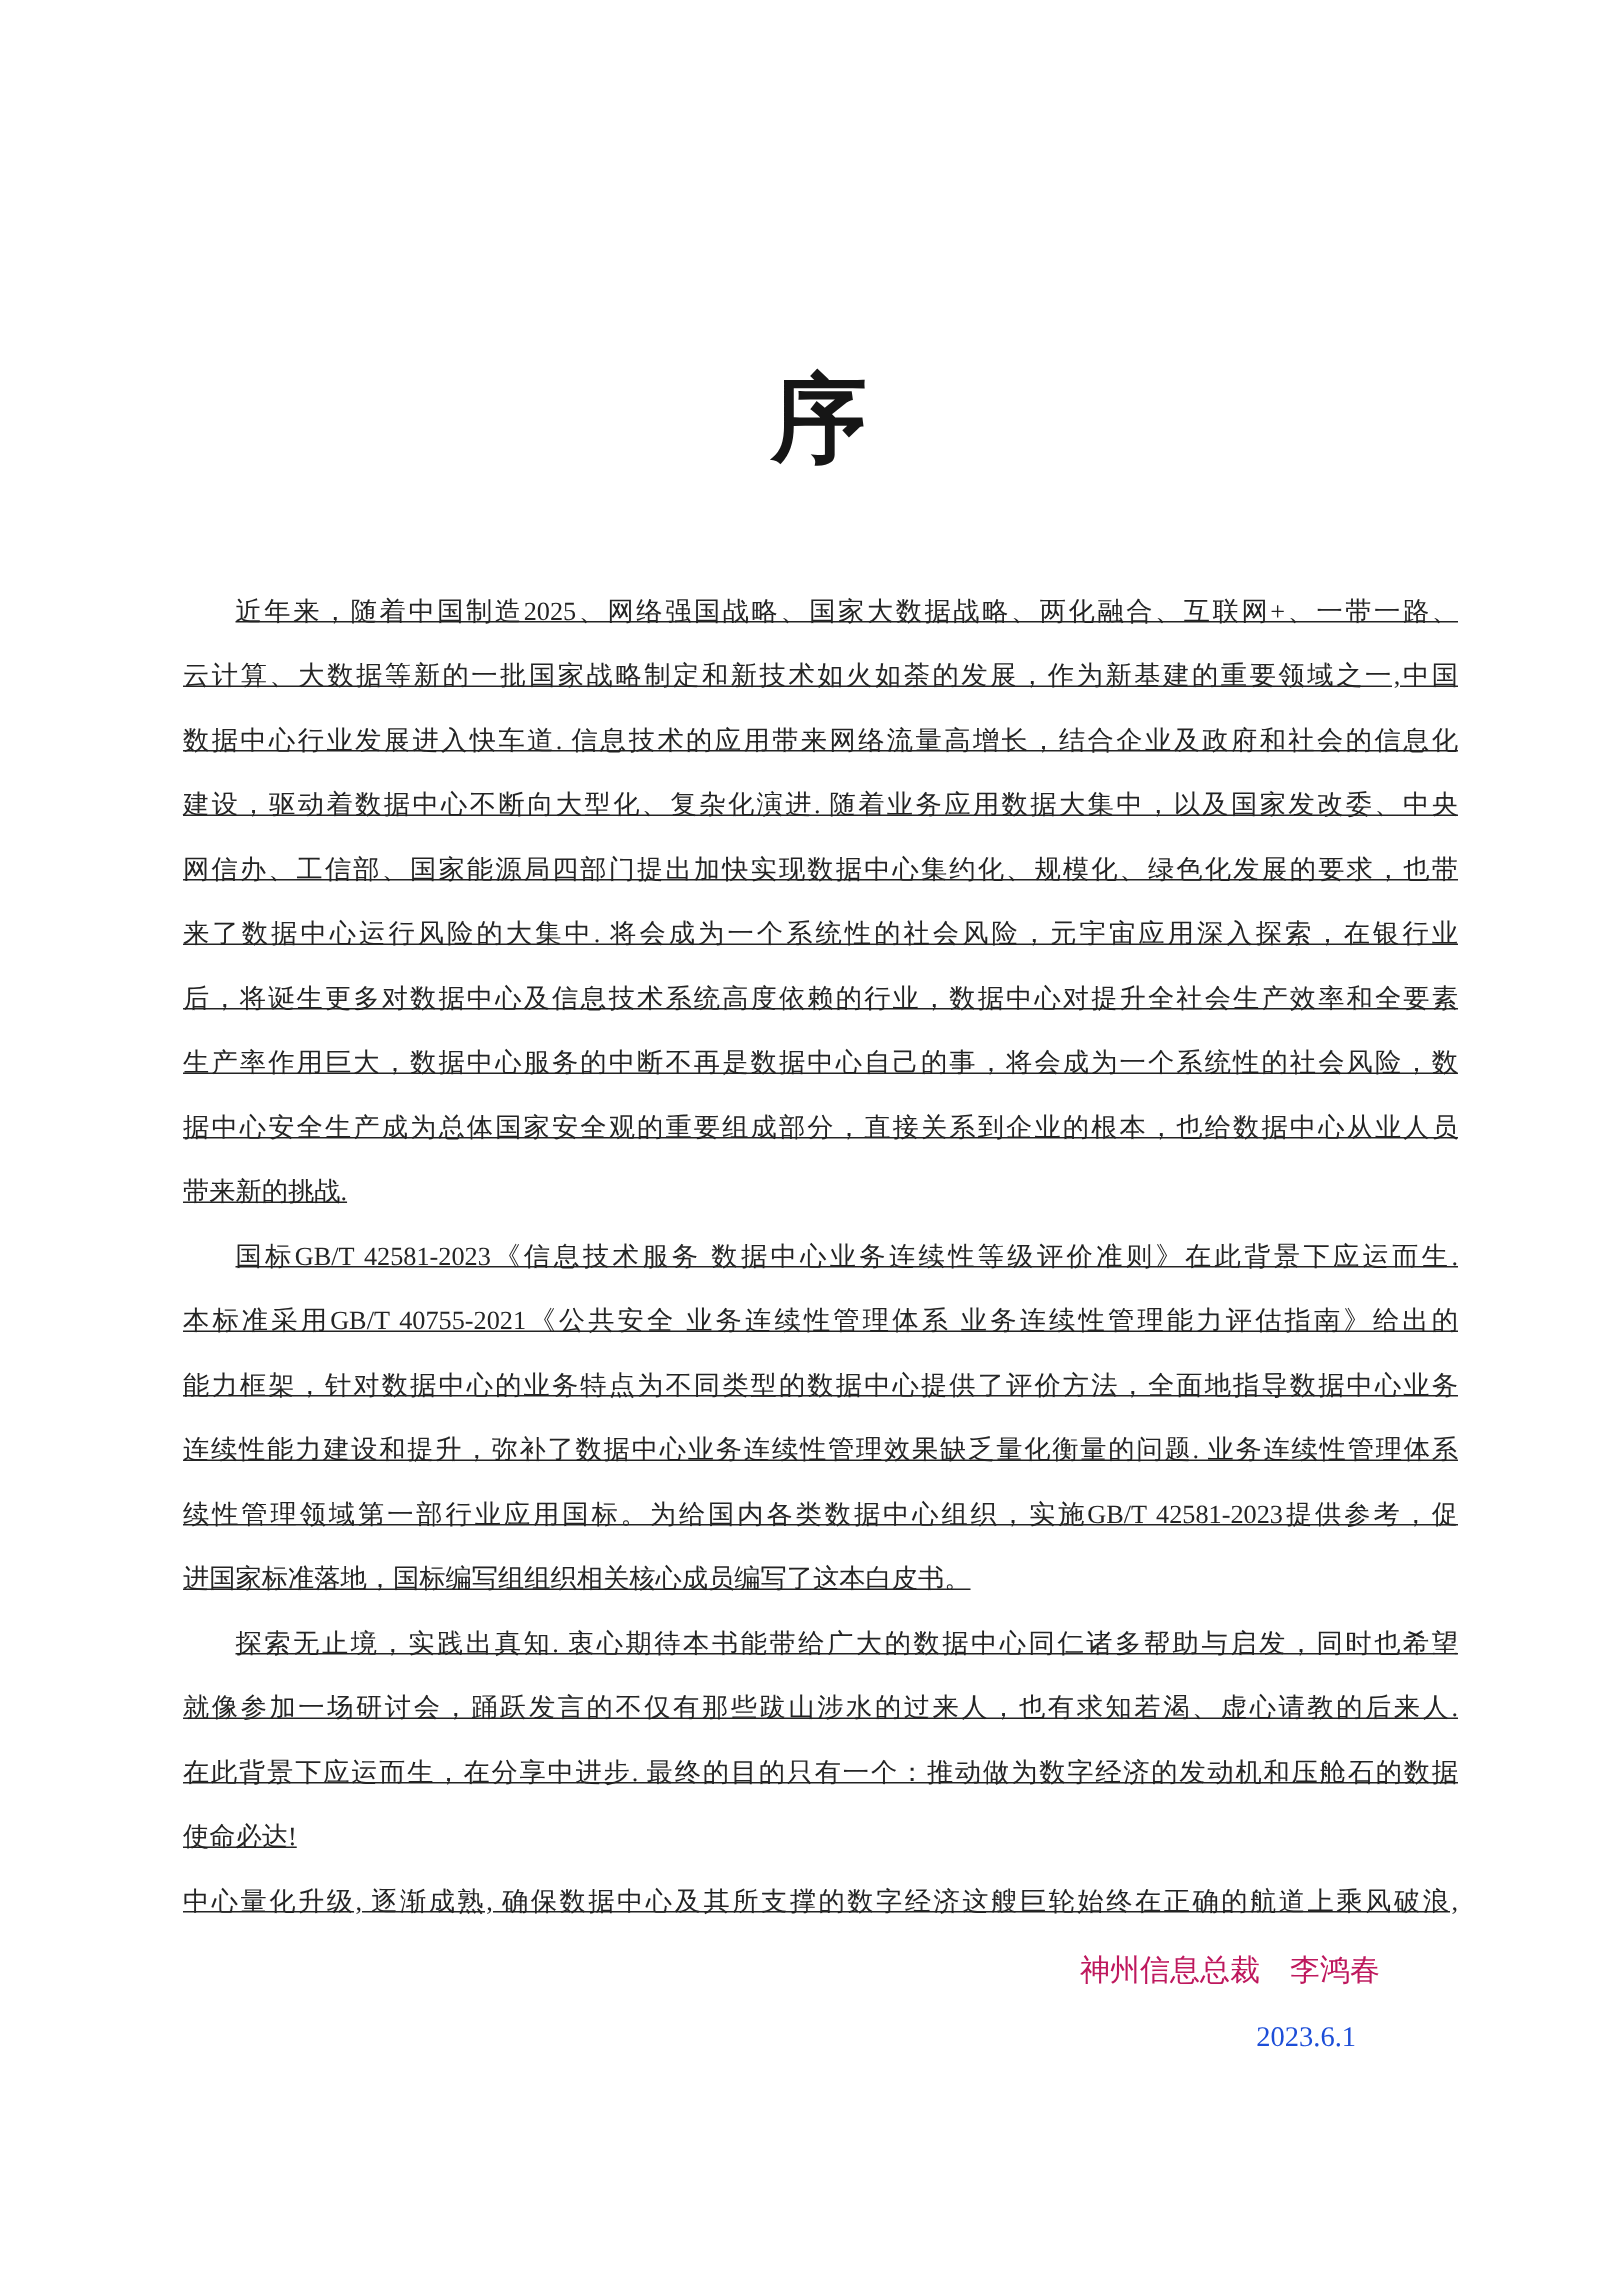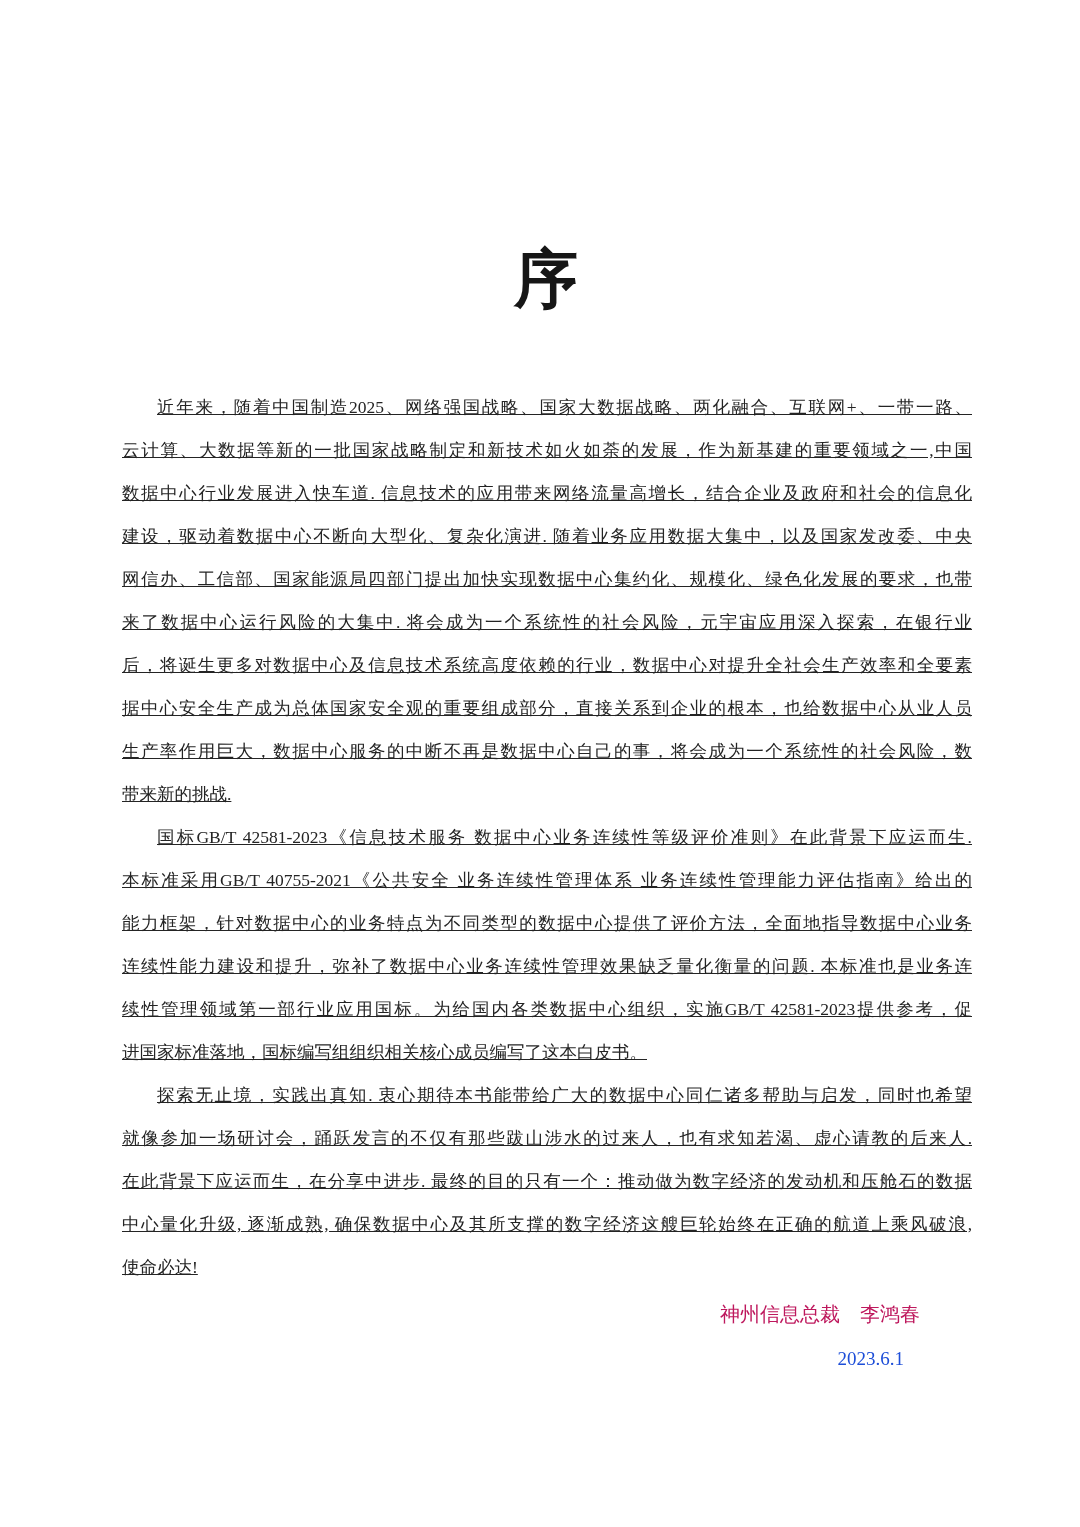--- a/index.html
+++ b/index.html
@@ -80,38 +80,38 @@
 
     <div class="body-text">
       <div class="paragraph">
           <div class="line first">近年来，随着中国制造2025、网络强国战略、国家大数据战略、两化融合、互联网+、一带一路、</div>
           <div class="line">云计算、大数据等新的一批国家战略制定和新技术如火如荼的发展，作为新基建的重要领域之一,中国</div>
           <div class="line">数据中心行业发展进入快车道. 信息技术的应用带来网络流量高增长，结合企业及政府和社会的信息化</div>
           <div class="line">建设，驱动着数据中心不断向大型化、复杂化演进. 随着业务应用数据大集中，以及国家发改委、中央</div>
           <div class="line">网信办、工信部、国家能源局四部门提出加快实现数据中心集约化、规模化、绿色化发展的要求，也带</div>
           <div class="line">来了数据中心运行风险的大集中. 将会成为一个系统性的社会风险，元宇宙应用深入探索，在银行业</div>
           <div class="line">后，将诞生更多对数据中心及信息技术系统高度依赖的行业，数据中心对提升全社会生产效率和全要素</div>
+          <div class="line">生产率作用巨大，数据中心服务的中断不再是数据中心自己的事，将会成为一个系统性的社会风险，数</div>
           <div class="line">据中心安全生产成为总体国家安全观的重要组成部分，直接关系到企业的根本，也给数据中心从业人员</div>
-          <div class="line">生产率作用巨大，数据中心服务的中断不再是数据中心自己的事，将会成为一个系统性的社会风险，数</div>
           <div class="line last">带来新的挑战.</div>
         </div>
       <div class="paragraph">
           <div class="line first">国标GB/T 42581-2023《信息技术服务 数据中心业务连续性等级评价准则》在此背景下应运而生.</div>
           <div class="line">本标准采用GB/T 40755-2021《公共安全 业务连续性管理体系 业务连续性管理能力评估指南》给出的</div>
           <div class="line">能力框架，针对数据中心的业务特点为不同类型的数据中心提供了评价方法，全面地指导数据中心业务</div>
-          <div class="line">连续性能力建设和提升，弥补了数据中心业务连续性管理效果缺乏量化衡量的问题. 本标准也是业务连</div>
+          <div class="line">连续性能力建设和提升，弥补了数据中心业务连续性管理效果缺乏量化衡量的问题. 业务连续性管理体系</div>
           <div class="line">续性管理领域第一部行业应用国标。为给国内各类数据中心组织，实施GB/T 42581-2023提供参考，促</div>
           <div class="line last">进国家标准落地，国标编写组组织相关核心成员编写了这本白皮书。</div>
         </div>
       <div class="paragraph">
           <div class="line first">探索无止境，实践出真知. 衷心期待本书能带给广大的数据中心同仁诸多帮助与启发，同时也希望</div>
           <div class="line">就像参加一场研讨会，踊跃发言的不仅有那些跋山涉水的过来人，也有求知若渴、虚心请教的后来人.</div>
           <div class="line">在此背景下应运而生，在分享中进步. 最终的目的只有一个：推动做为数字经济的发动机和压舱石的数据</div>
+          <div class="line last">使命必达!</div>
           <div class="line">中心量化升级, 逐渐成熟, 确保数据中心及其所支撑的数字经济这艘巨轮始终在正确的航道上乘风破浪,</div>
-          <div class="line last">使命必达!</div>
         </div>
     </div>
 
     <div class="signature-block">
       <div class="signature-author">神州信息总裁　李鸿春</div>
       <div class="signature-date">2023.6.1</div>
     </div>
 
   </div>
 </div>

